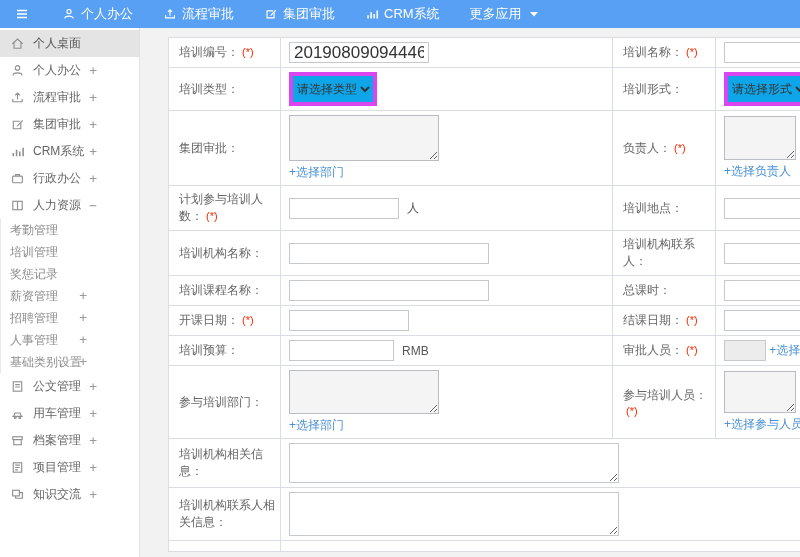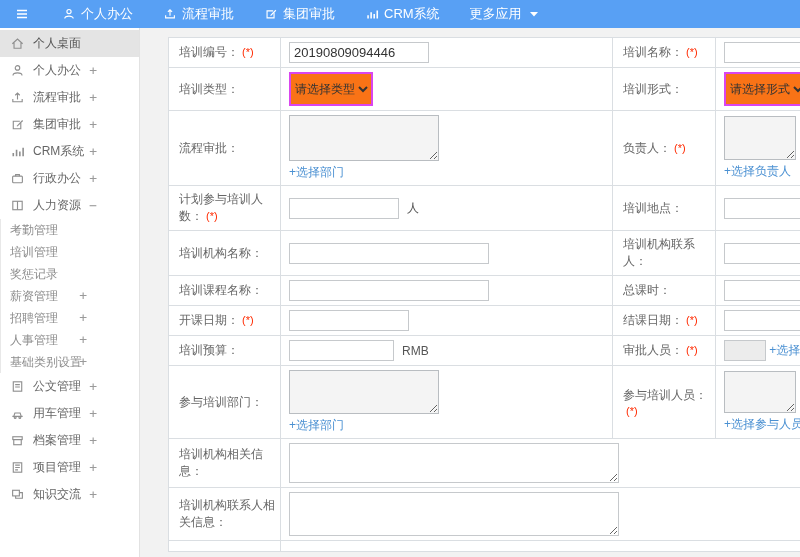--- a/index.html
+++ b/index.html
@@ -52,25 +52,25 @@
   }
   .page-title svg { margin-right:3px; }
   
   table.form-table { border-collapse:collapse; width:900px; table-layout:fixed; background:#fff; }
   table.form-table td { border:1px solid #dadee2; vertical-align:middle; }
   td.lbl { padding:5px 4px 5px 10px; color:#666; }
   td.fld { padding:4px 8px; }
   .req { color:#ff2a00; font-style:normal; font-size:11px; margin-left:3px; }
   .ipt {
     height:21px; border:1px solid #c6c9cc; background:#fff; padding:0 4px;
-    font-size:13px; font-family:inherit; color:#333; vertical-align:middle;
+    font-size:17px; font-family:inherit; color:#333; vertical-align:middle;
   }
   .ipt.gray { background:#ececec; }
   .sel {
-    height:34px; border:2px solid #d946ef; background:#f97316; font-size:12px;
+    height:34px; border:4px solid #d946ef; background:#0ea5e9; font-size:12px;
     font-family:inherit; color:#333;
   }
   textarea.ta {
     border:1px solid #b9bdc1; font-family:inherit; font-size:12px;
     resize:both; display:block;
   }
   textarea.chooser { background:#f4f4f4; }
   textarea.white { background:#fff; border-color:#c6c9cc; }
   .lnk { color:#4a90d2; text-decoration:none; font-size:12px; cursor:pointer; }
   .under-link { display:inline-block; margin-top:3px; }
@@ -277,21 +277,21 @@
         <td class="lbl"><span>培训名称：</span><em class="req">(*)</em></td>
         <td class="fld"><input class="ipt w150" style=""></td>
       </tr>
       <tr class="row-sm">
         <td class="lbl"><span>培训类型：</span></td>
         <td class="fld"><select class="sel"><option>请选择类型</option></select></td>
         <td class="lbl"><span>培训形式：</span></td>
         <td class="fld"><select class="sel"><option>请选择形式</option></select></td>
       </tr>
       <tr>
-        <td class="lbl"><span>流程审批：</span></td>
+        <td class="lbl"><span>集团审批：</span></td>
         <td class="fld">
           <textarea class="ta chooser" style="width: 150px; height: 46px;"></textarea>
           <a class="lnk under-link">+选择部门</a>
         </td>
         <td class="lbl"><span>负责人：</span><em class="req">(*)</em></td>
         <td class="fld">
           <textarea class="ta chooser" style="width: 72px; height: 44px;"></textarea>
           <a class="lnk under-link">+选择负责人</a>
         </td>
       </tr>

